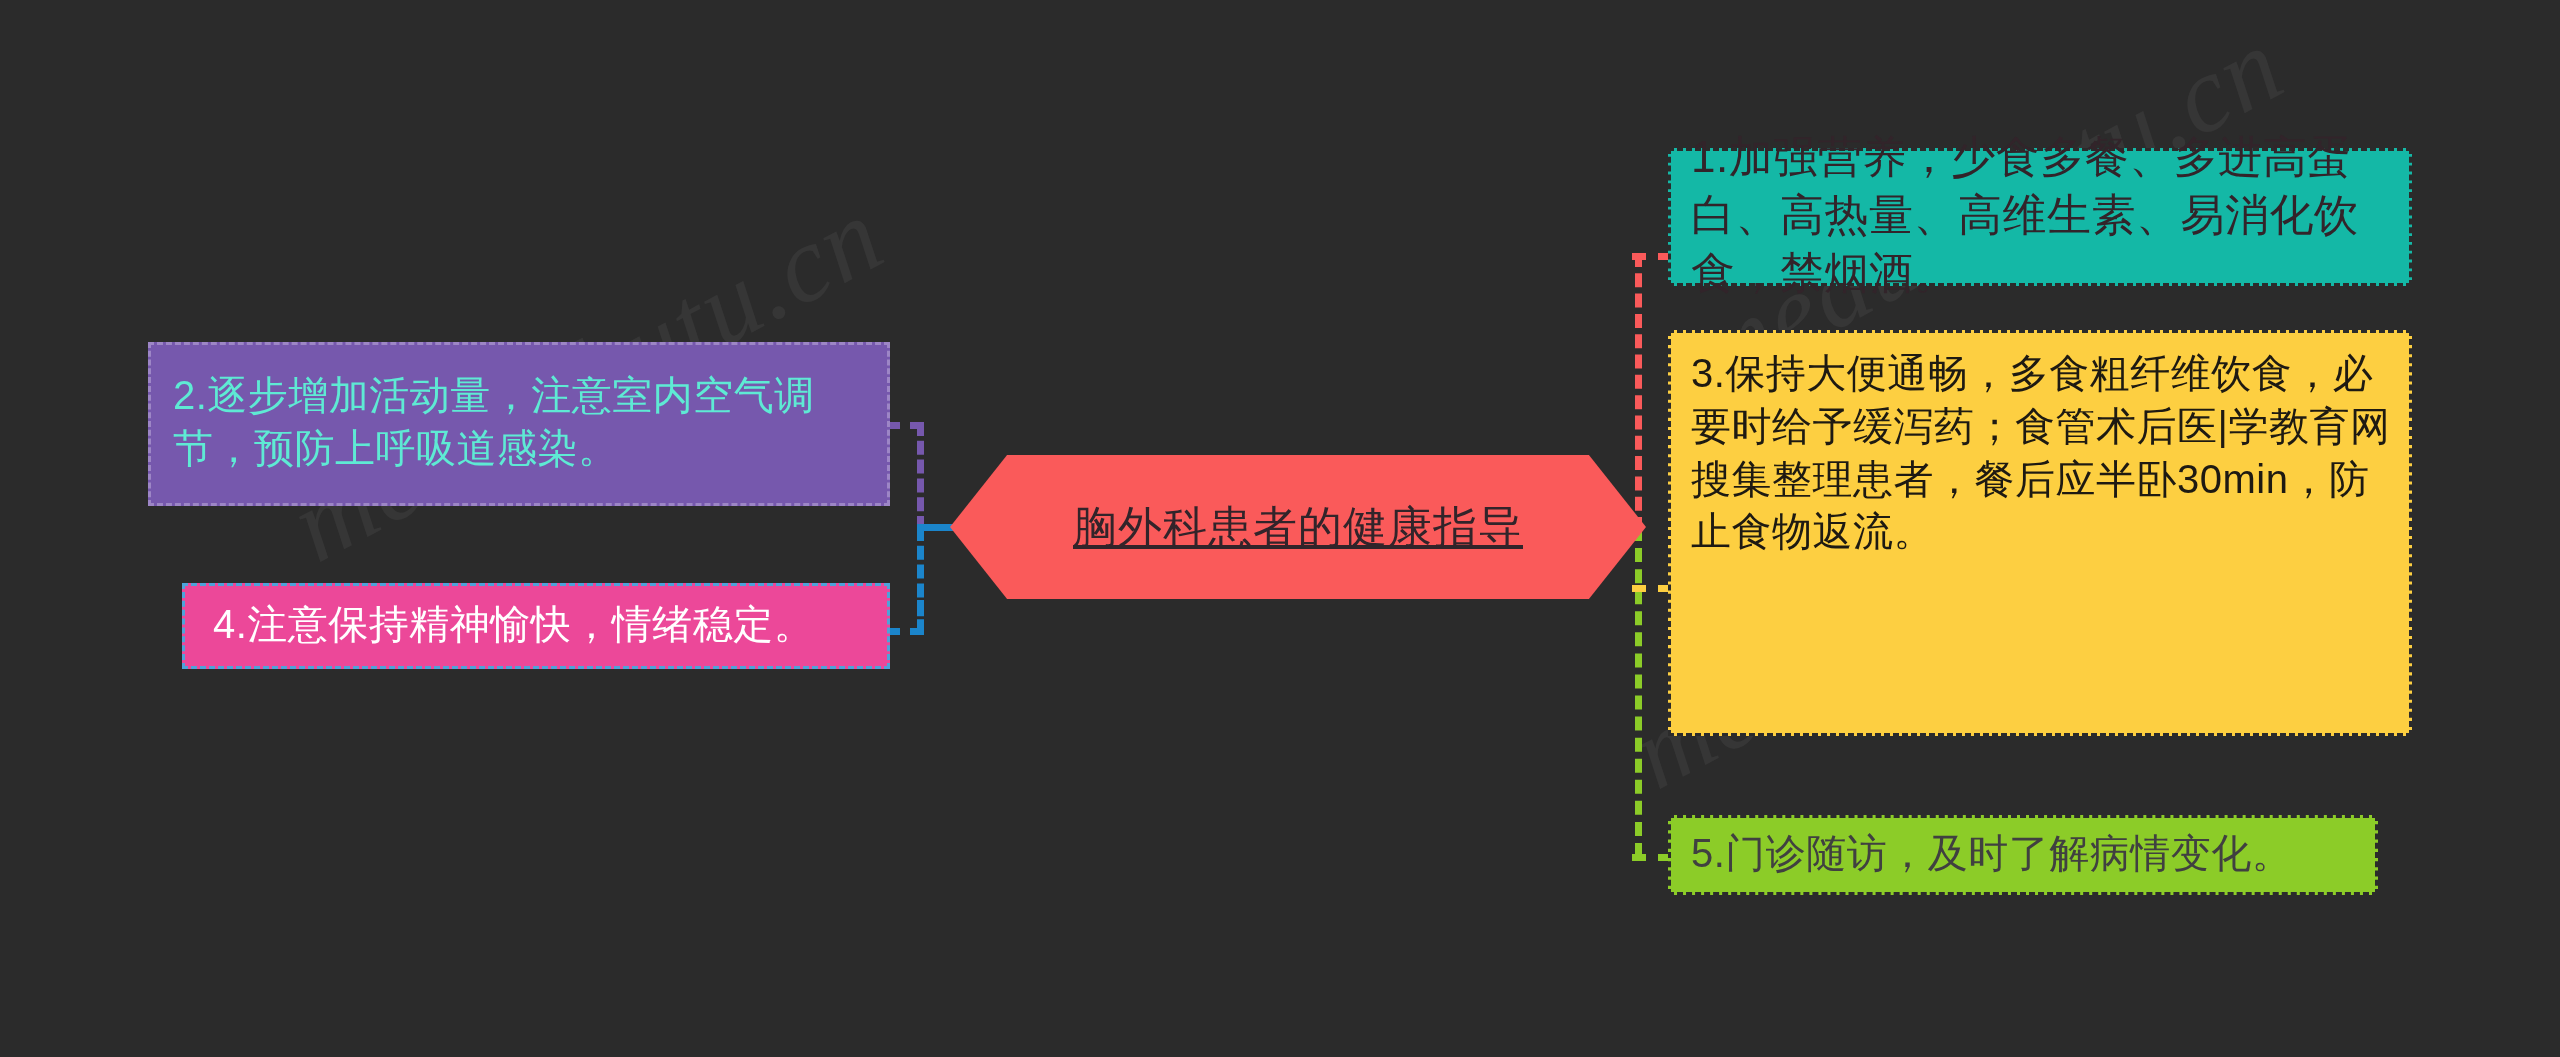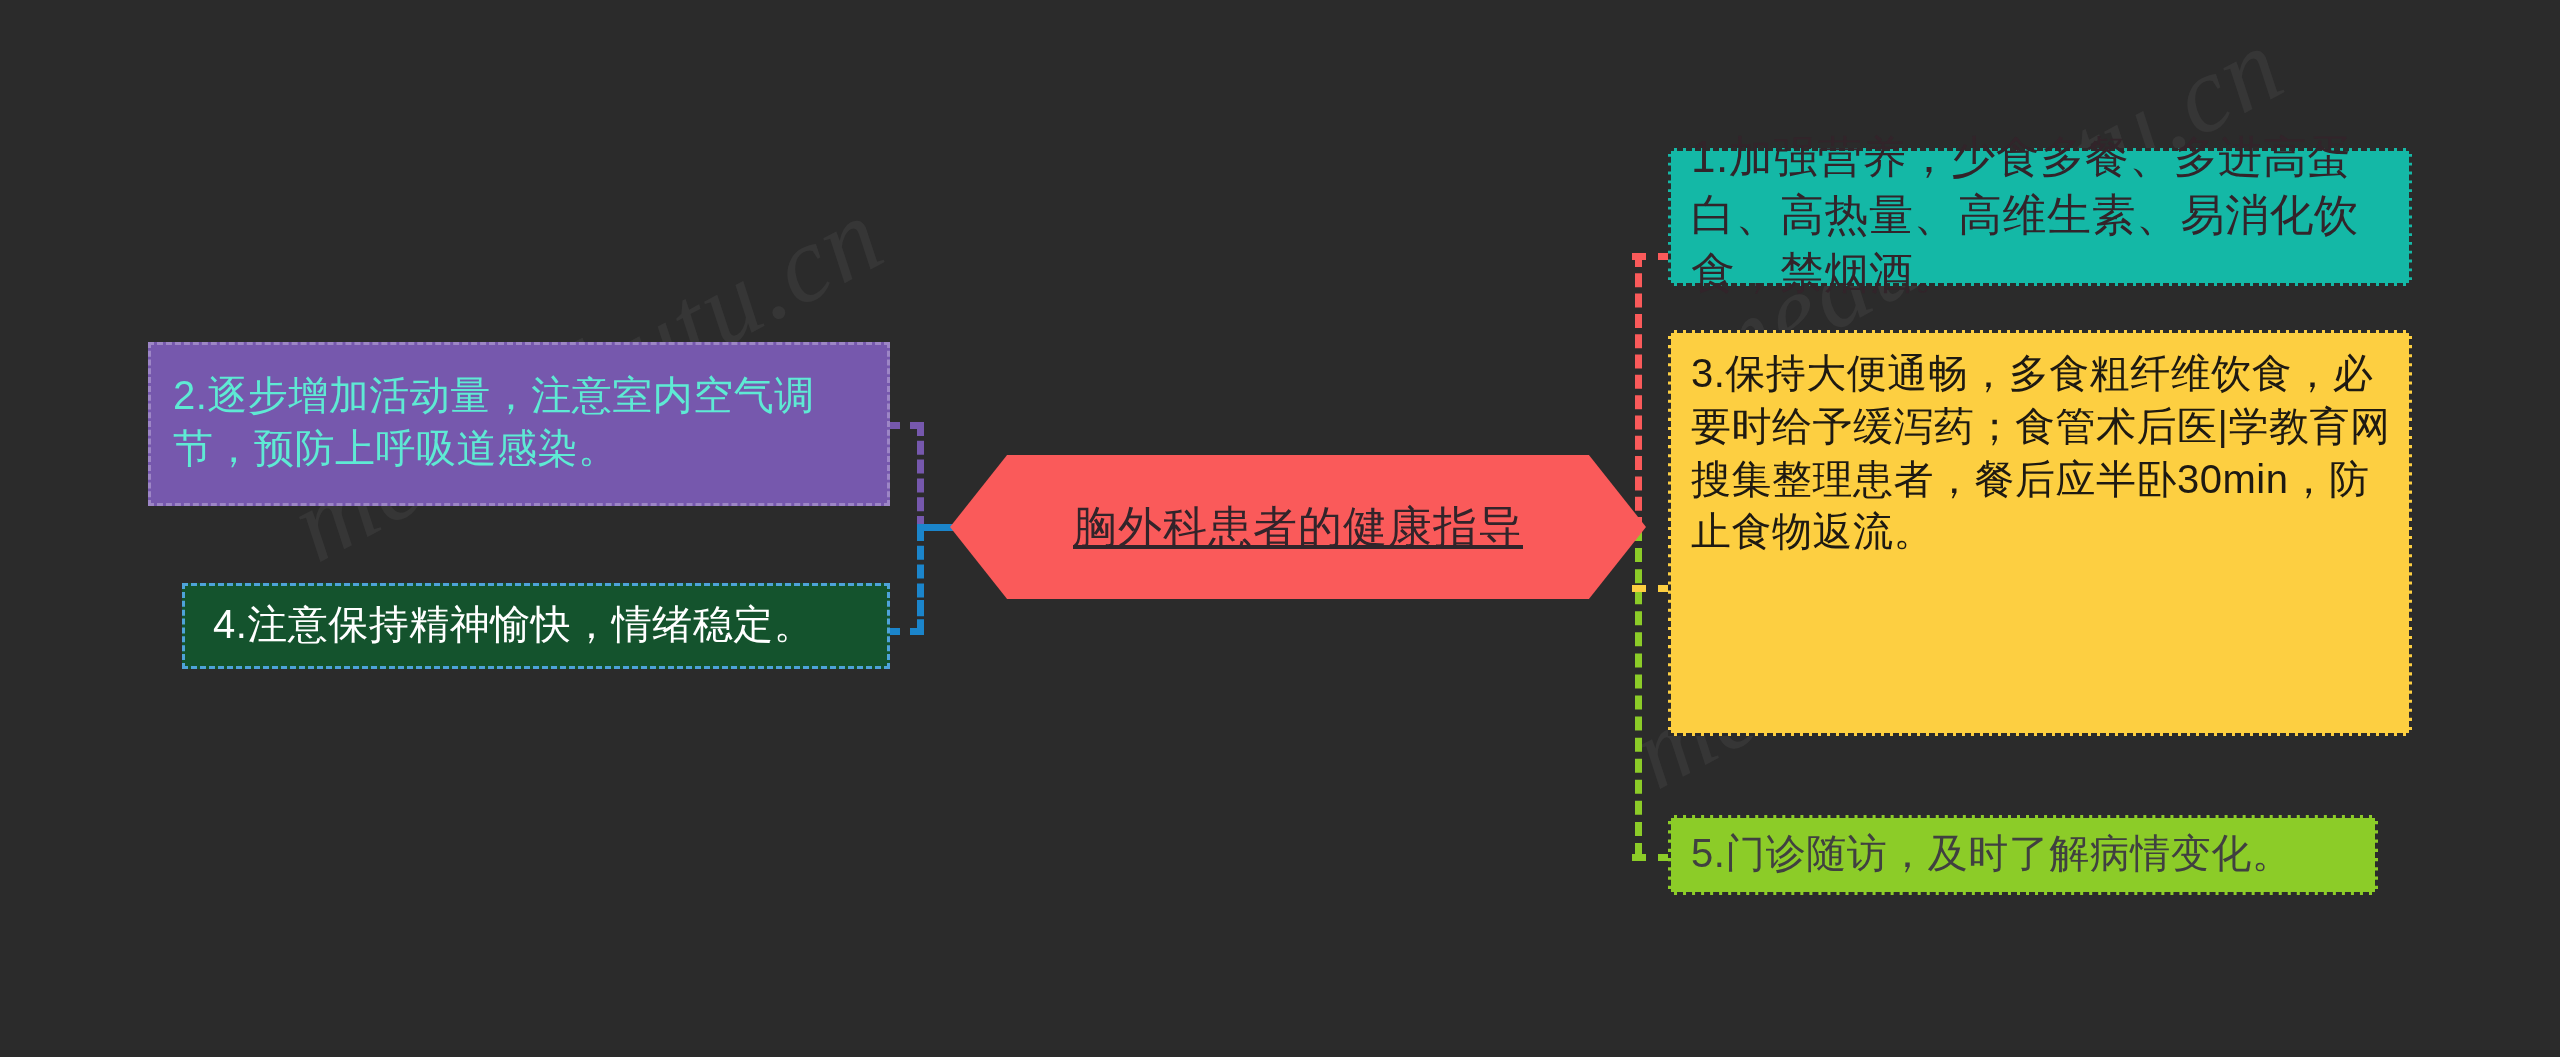--- a/index.html
+++ b/index.html
@@ -82,21 +82,21 @@
     border: 3px dashed #9d86c6;
     color: #5eead4;
     font-size: 40px;
     padding: 6px 16px 10px 22px;
   }
   .node-blue {
     left: 182px;
     top: 583px;
     width: 708px;
     height: 86px;
-    background: #14532d;
+    background: #ec4899;
     border: 3px dashed #4ea3d9;
     color: #ffffff;
     font-size: 40px;
     padding: 2px 16px 6px 28px;
   }
 
   
   .node-red {
     left: 1668px;
     top: 148px;

